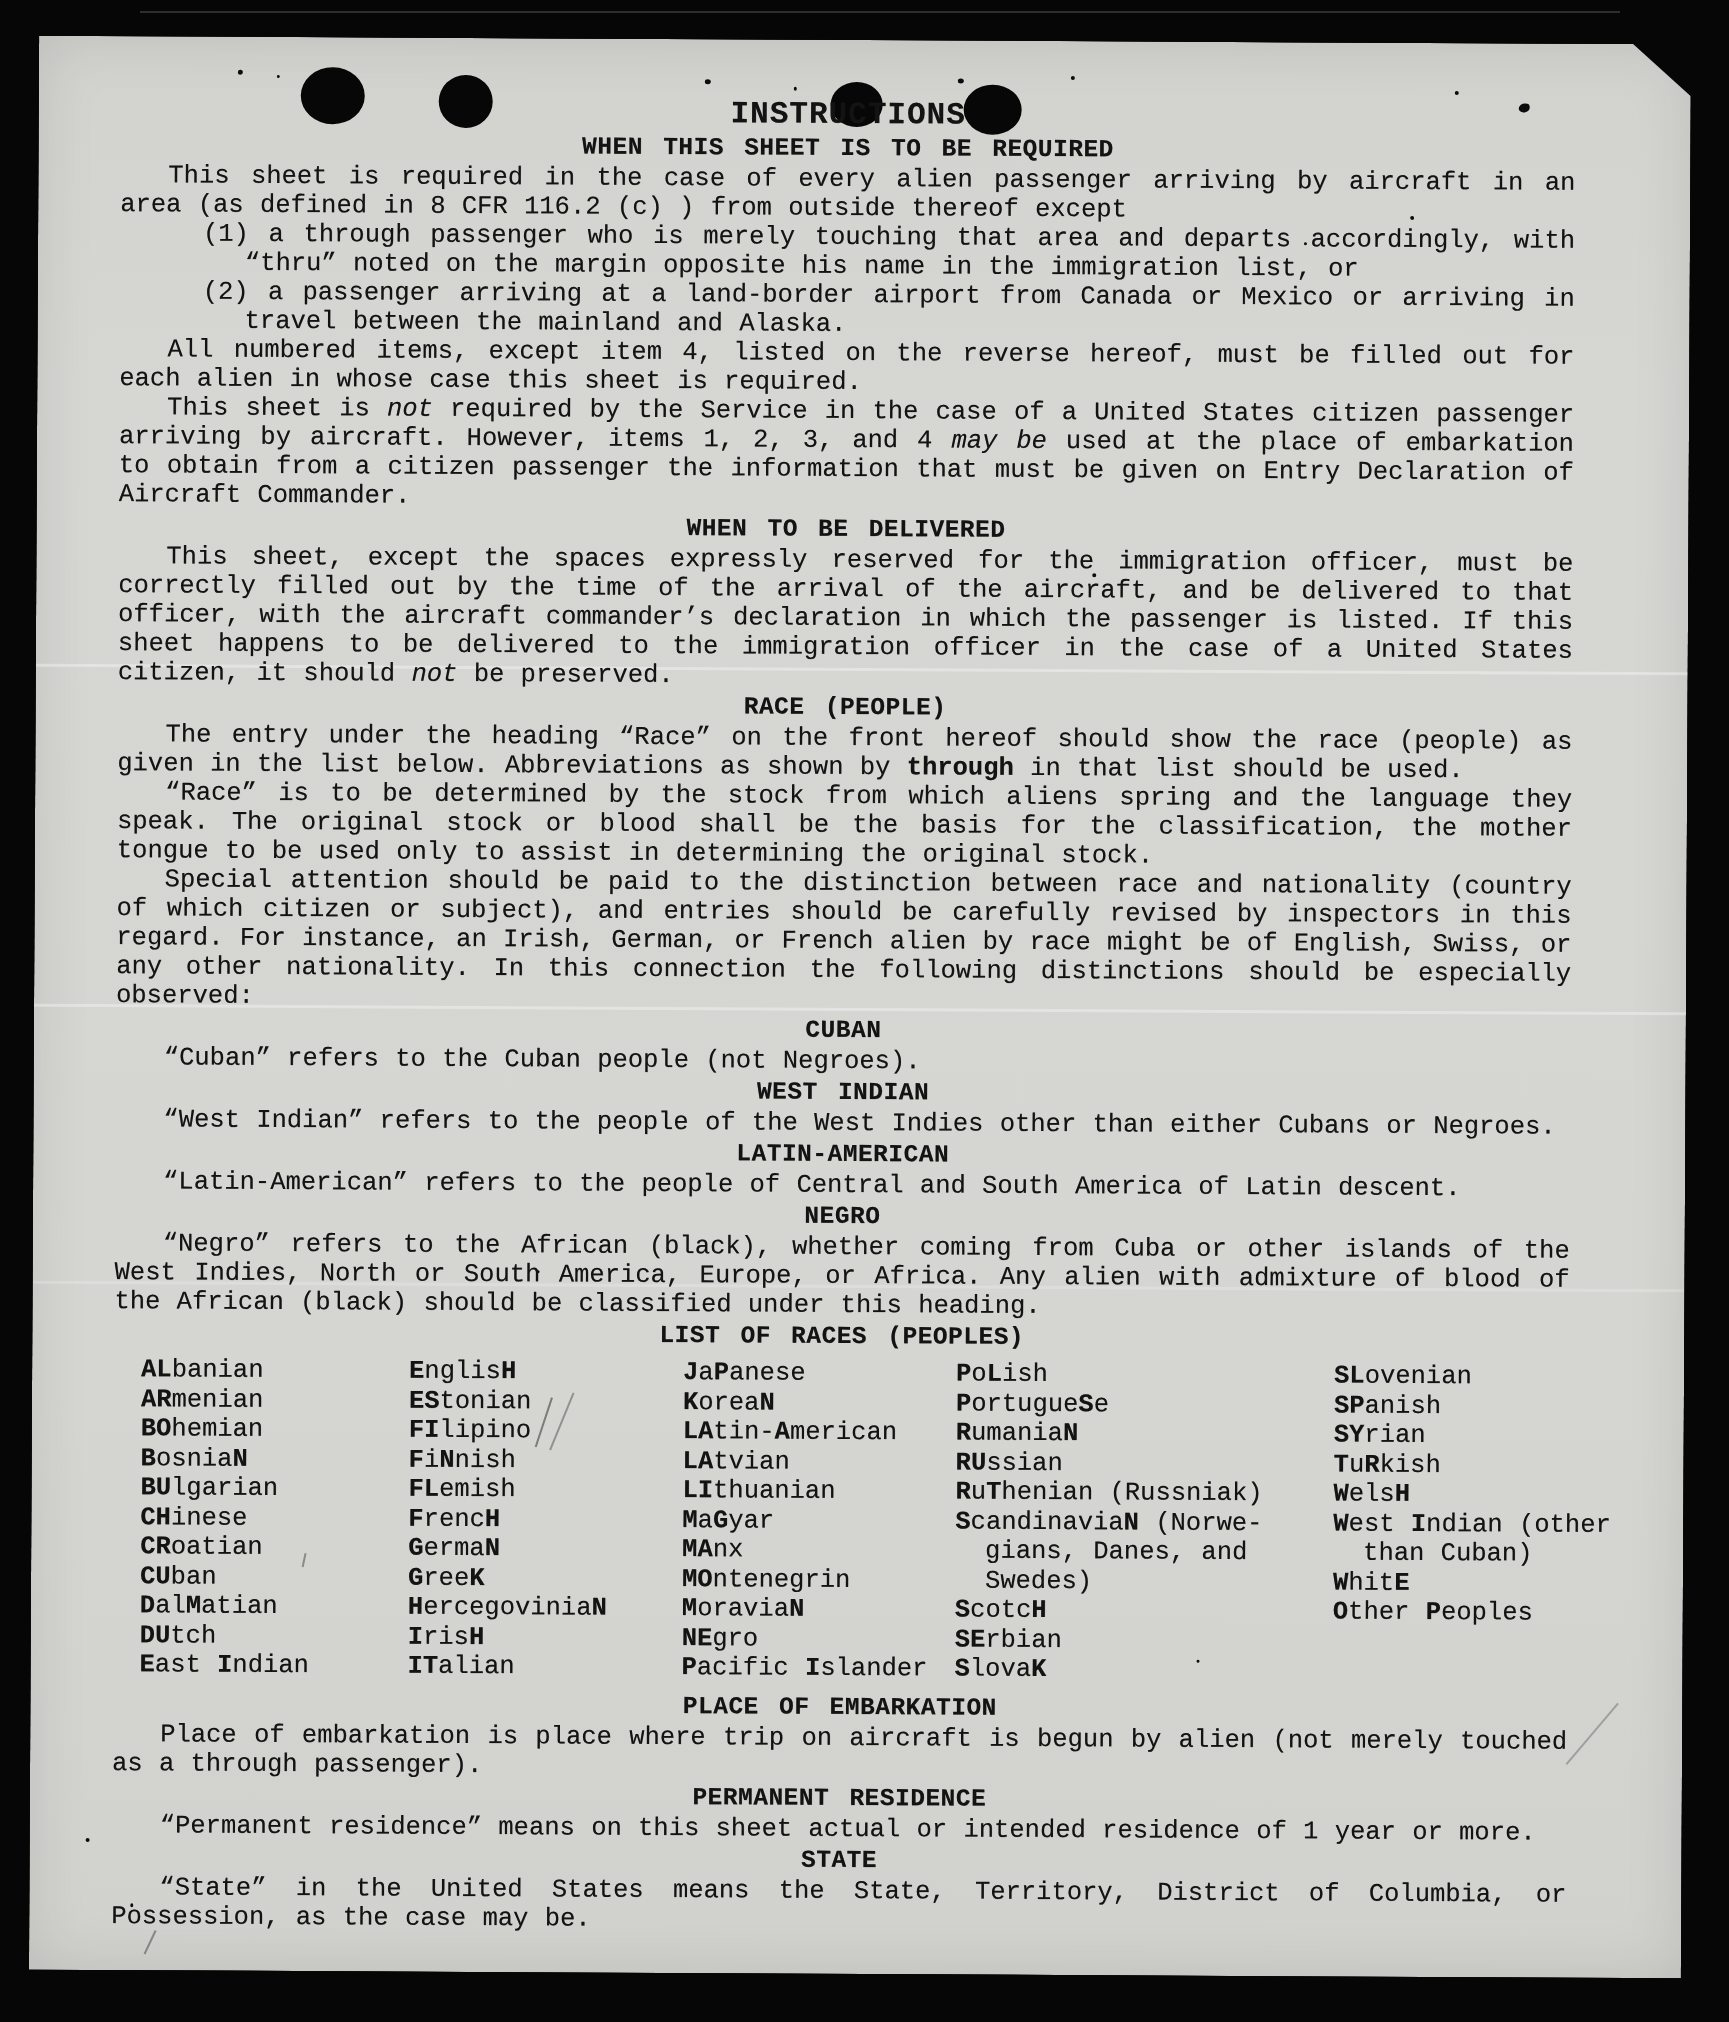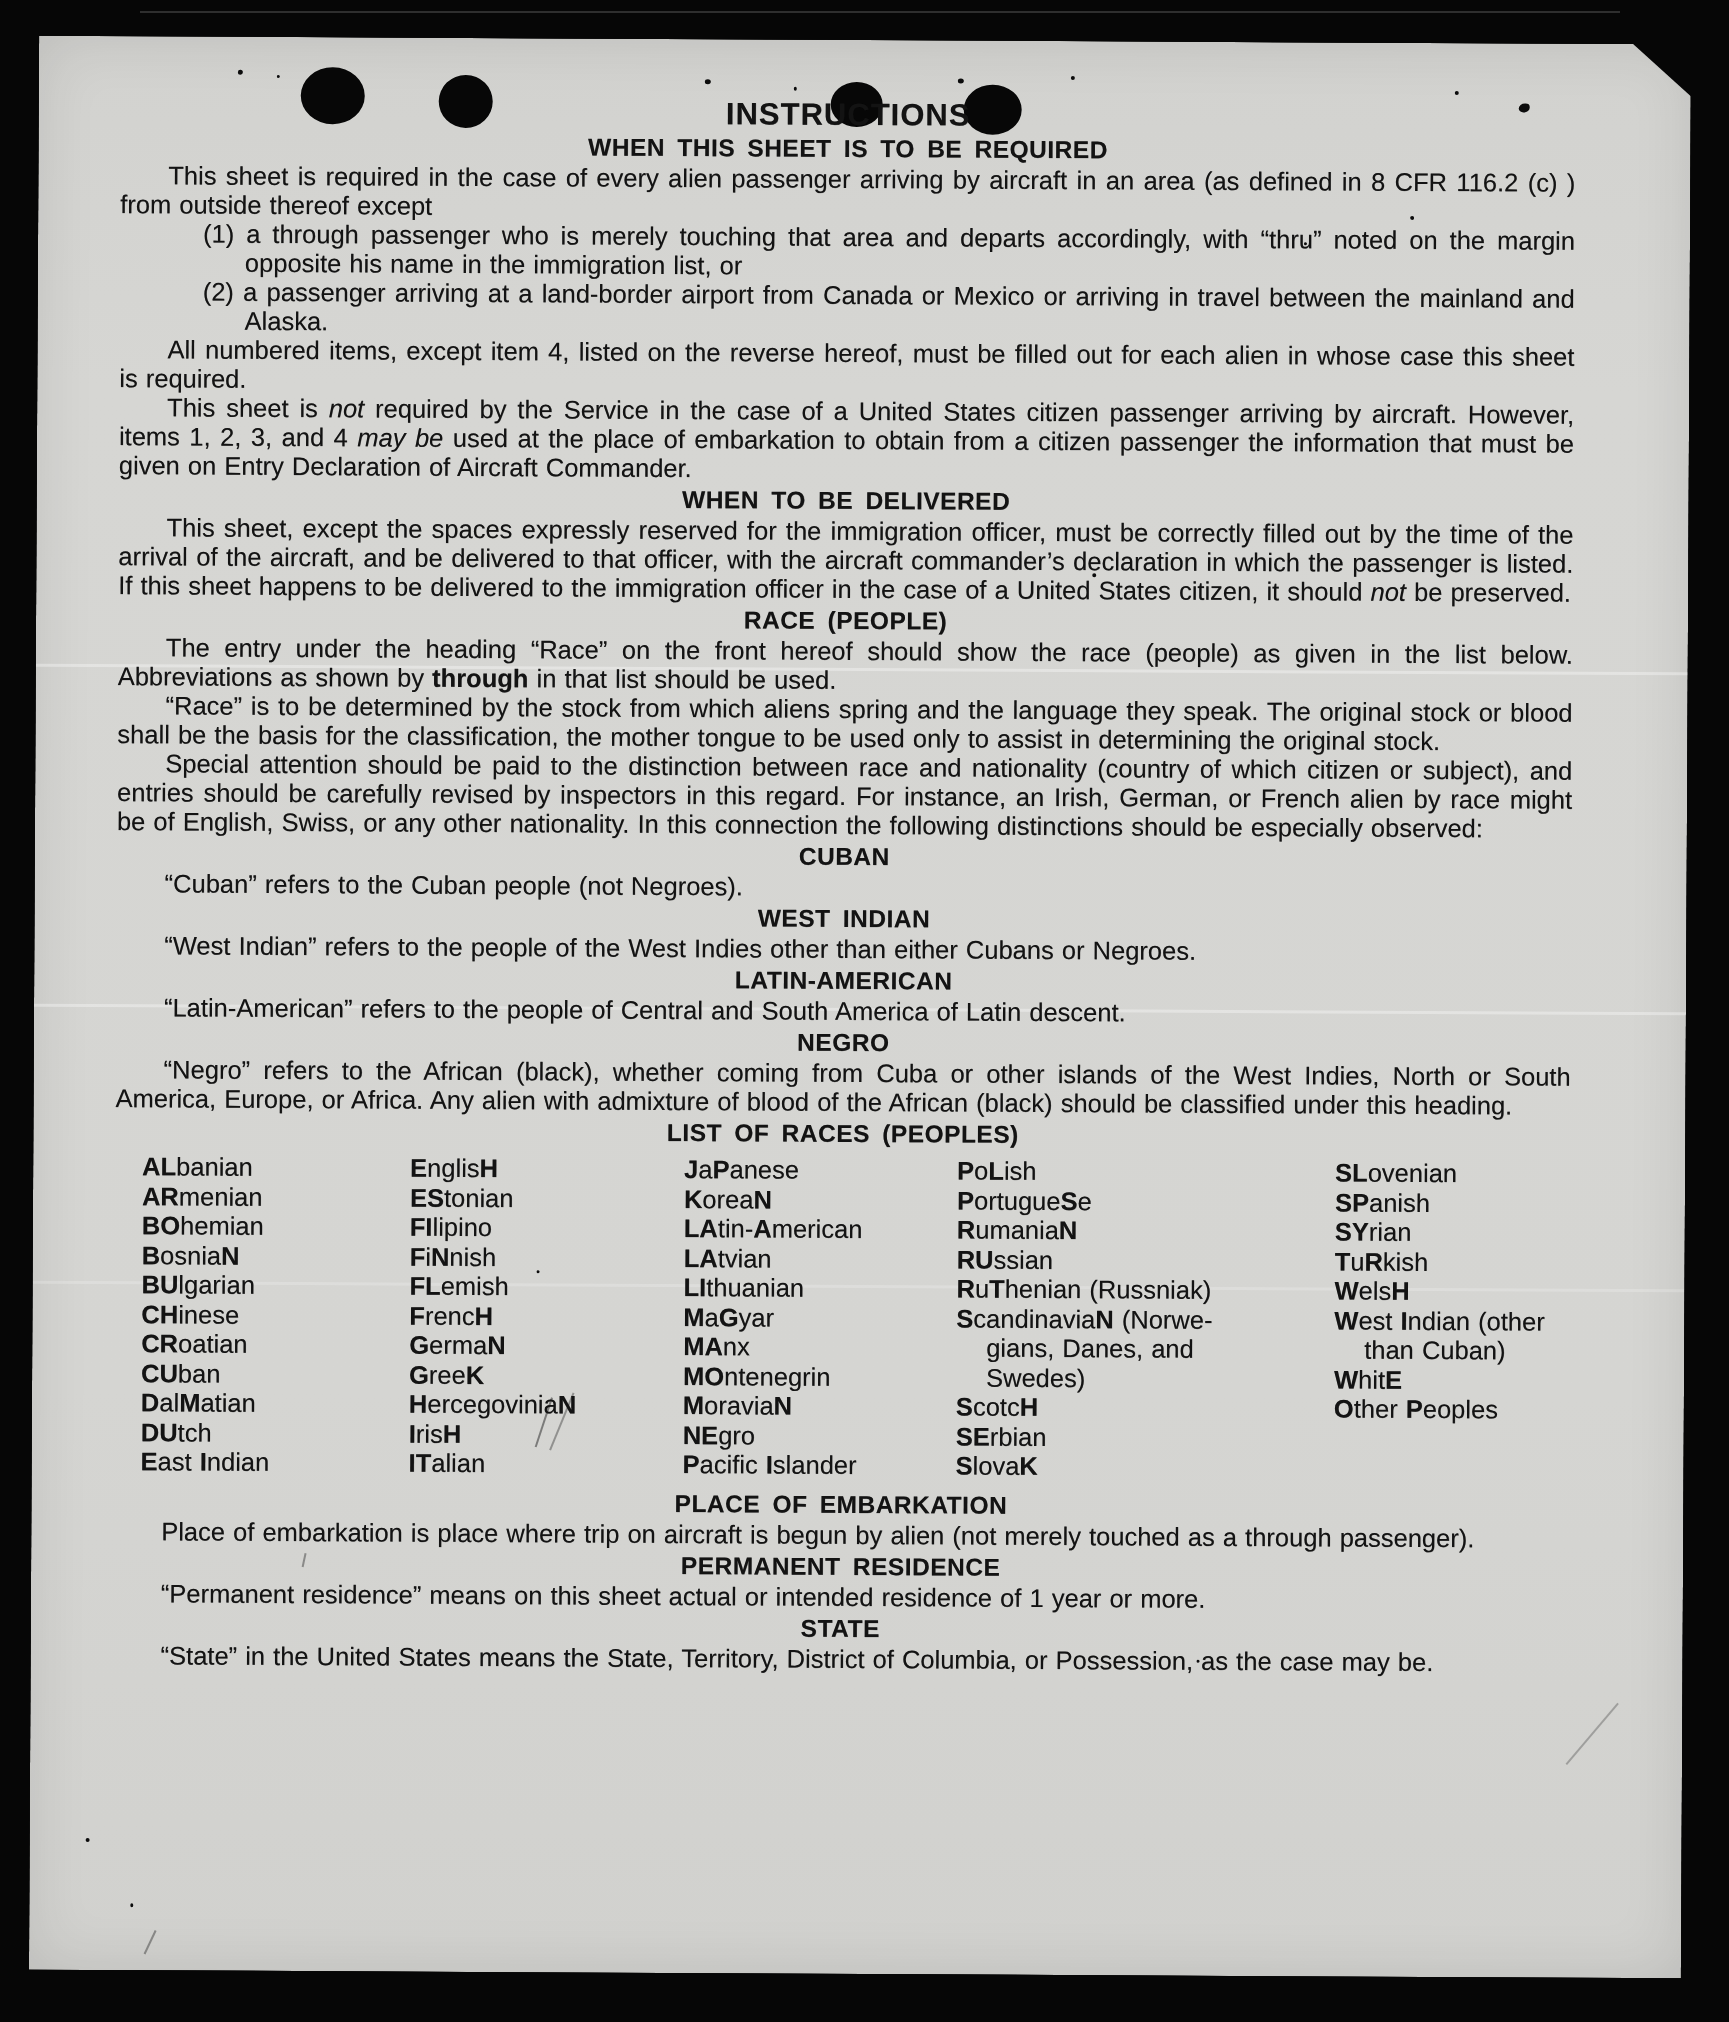--- a/index.html
+++ b/index.html
@@ -1,17 +1,17 @@
 <!DOCTYPE html>
 <html><head>
 <meta charset="utf-8">
 <style>
   html,body{margin:0;padding:0;background:#000;}
   .stage{position:relative;width:1729px;height:2022px;background:#060606;overflow:hidden;
-         font-family:Liberation Sans, sans-serif;}
+         font-family:Liberation Mono, monospace;}
   .scanline{position:absolute;left:140px;top:11px;width:1480px;height:2px;background:#3c3c3c;opacity:.75;}
   .paper{position:absolute;left:34px;top:40px;width:1652px;height:1934px;
          background:linear-gradient(180deg,#d2d2cf 0%,#d6d6d3 18%,#d5d5d2 70%,#d1d1ce 100%);
          clip-path:polygon(0 0,1594px 0,1652px 52px,1652px 100%,0 100%);
          transform:rotate(0.30deg);transform-origin:50% 50%;
          box-shadow:inset 0 0 60px rgba(0,0,0,0.10);}
   .punch{position:absolute;background:#070707;border-radius:50%;}
   .crease{position:absolute;left:0;width:100%;height:3px;background:rgba(255,255,255,0.35);}
   .speck{position:absolute;background:#0c0c0c;border-radius:50%;}
   .stroke{position:absolute;background:#3f3f3f;}

